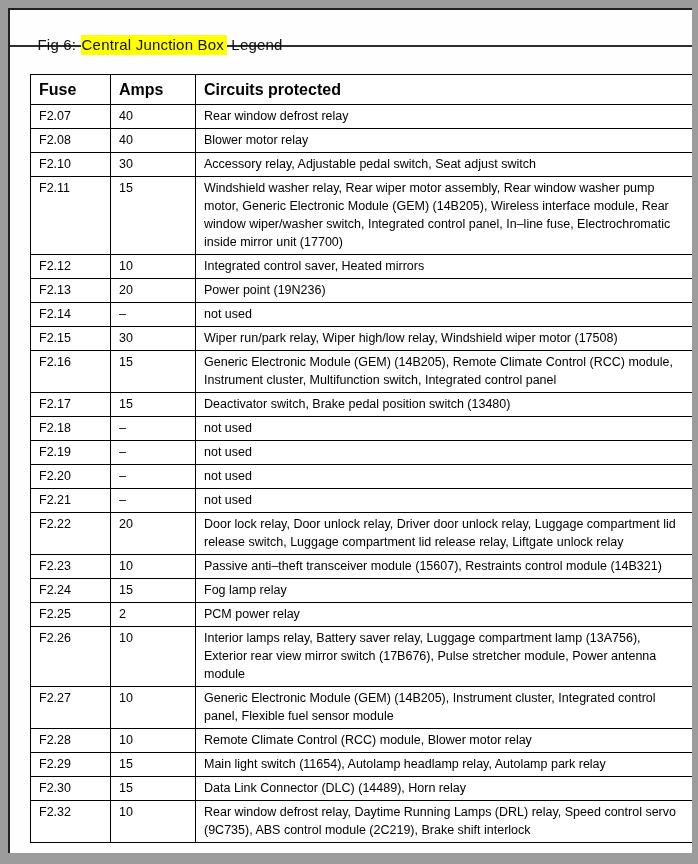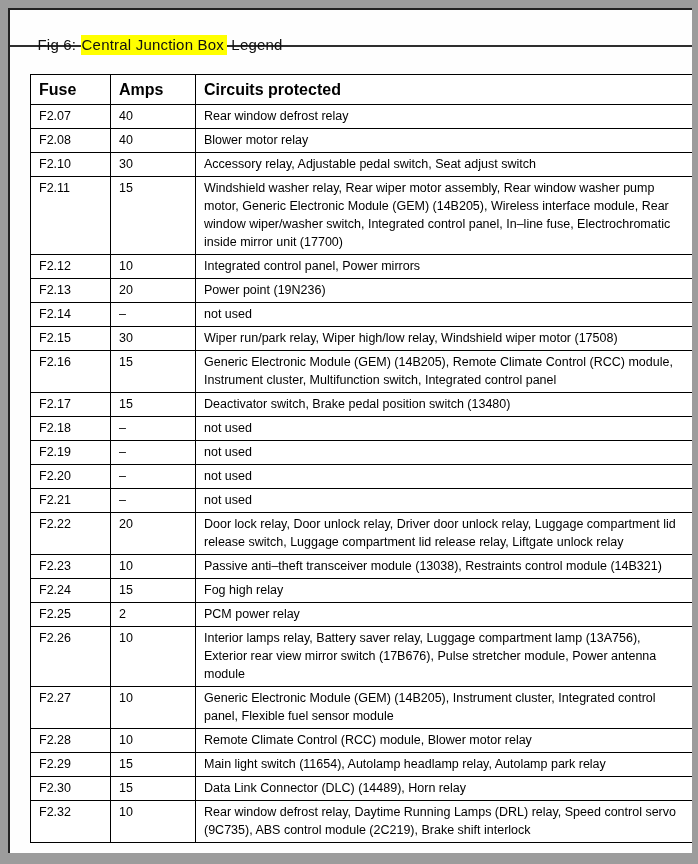--- a/index.html
+++ b/index.html
@@ -99,21 +99,21 @@
             <td>Accessory relay, Adjustable pedal switch, Seat adjust switch</td>
           </tr>
           <tr>
             <td>F2.11</td>
             <td>15</td>
             <td>Windshield washer relay, Rear wiper motor assembly, Rear window washer pump motor, Generic Electronic Module (GEM) (14B205), Wireless interface module, Rear window wiper/washer switch, Integrated control panel, In–line fuse, Electrochromatic inside mirror unit (17700)</td>
           </tr>
           <tr>
             <td>F2.12</td>
             <td>10</td>
-            <td>Integrated control panel, Power mirrors</td>
+            <td>Integrated control saver, Heated mirrors</td>
           </tr>
           <tr>
             <td>F2.13</td>
             <td>20</td>
             <td>Power point (19N236)</td>
           </tr>
           <tr>
             <td>F2.14</td>
             <td>–</td>
             <td>not used</td>
@@ -154,26 +154,26 @@
             <td>not used</td>
           </tr>
           <tr>
             <td>F2.22</td>
             <td>20</td>
             <td>Door lock relay, Door unlock relay, Driver door unlock relay, Luggage compartment lid release switch, Luggage compartment lid release relay, Liftgate unlock relay</td>
           </tr>
           <tr>
             <td>F2.23</td>
             <td>10</td>
-            <td>Passive anti–theft transceiver module (13038), Restraints control module (14B321)</td>
+            <td>Passive anti–theft transceiver module (15607), Restraints control module (14B321)</td>
           </tr>
           <tr>
             <td>F2.24</td>
             <td>15</td>
-            <td>Fog high relay</td>
+            <td>Fog lamp relay</td>
           </tr>
           <tr>
             <td>F2.25</td>
             <td>2</td>
             <td>PCM power relay</td>
           </tr>
           <tr>
             <td>F2.26</td>
             <td>10</td>
             <td>Interior lamps relay, Battery saver relay, Luggage compartment lamp (13A756), Exterior rear view mirror switch (17B676), Pulse stretcher module, Power antenna module</td>

